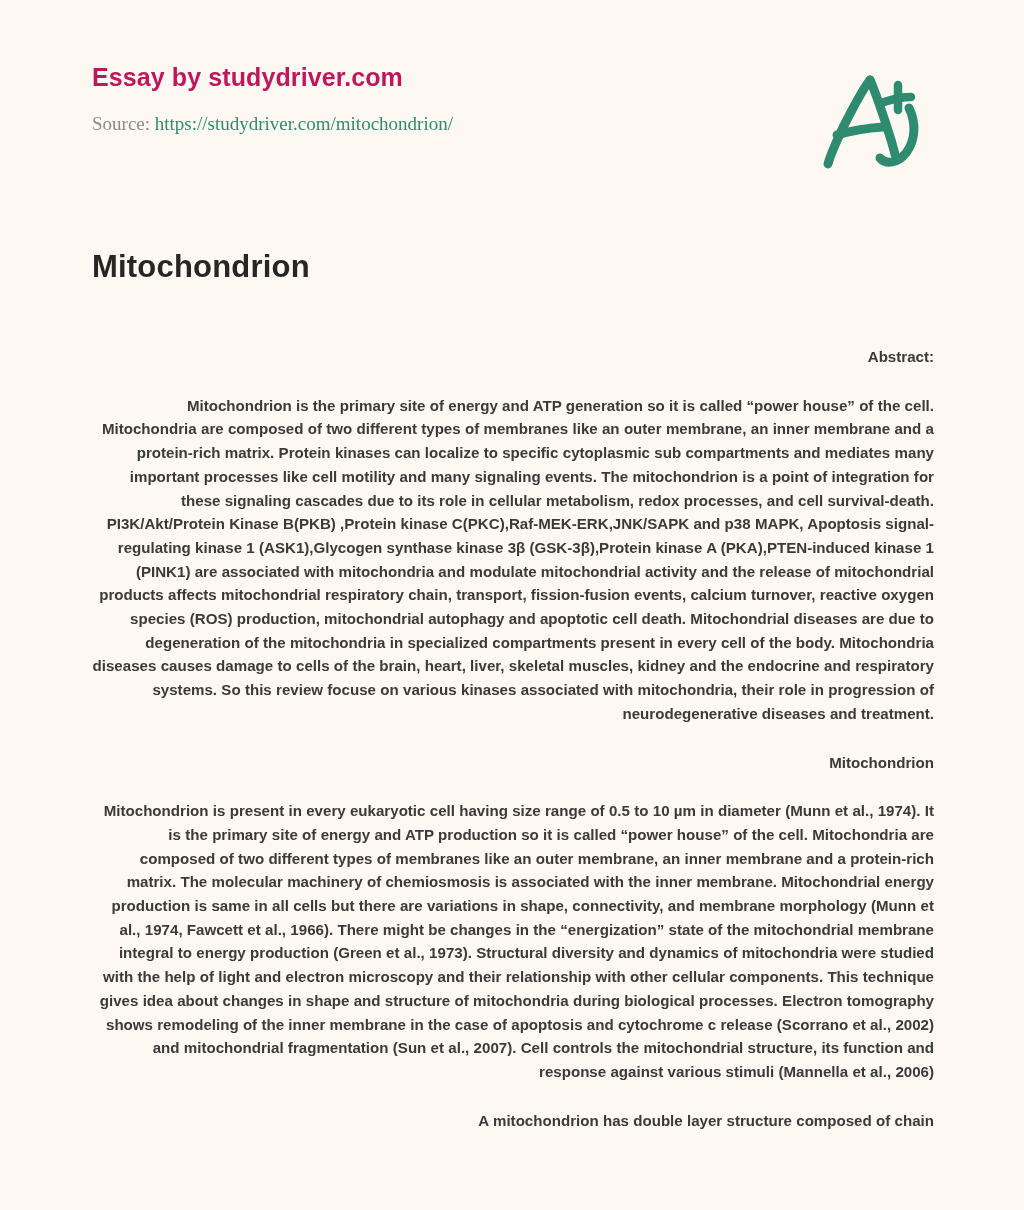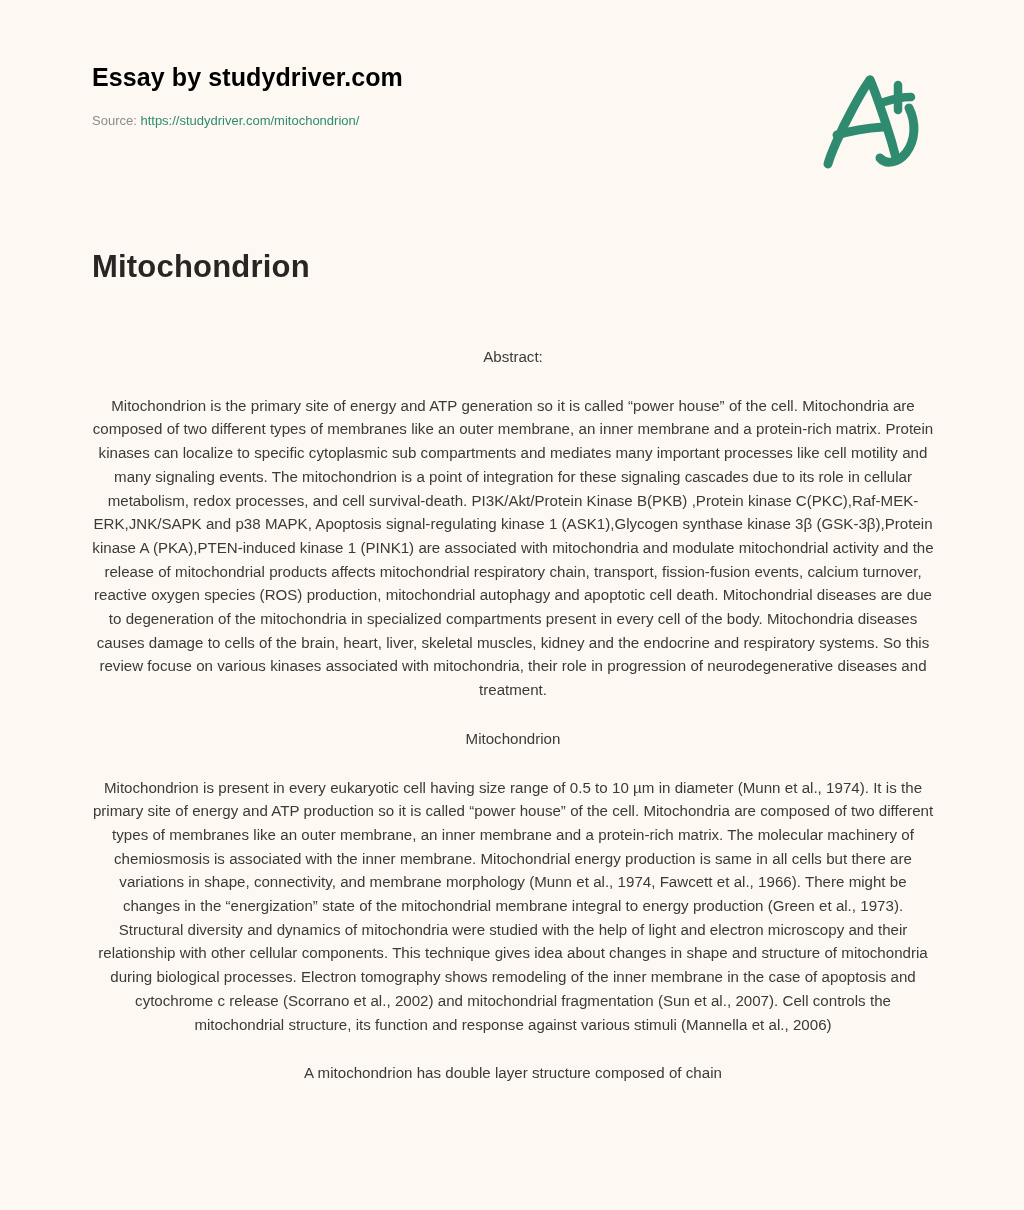--- a/index.html
+++ b/index.html
@@ -39,33 +39,34 @@
   }
 
   .header-left {
     display: block;
     padding-top: 0;
   }
 
   .byline {
     font-size: 25px;
     font-weight: bold;
-    color: #000000;
+    color: #be185d;
     letter-spacing: 0.1px;
     line-height: 1.2;
     margin: 0;
     white-space: nowrap;
   }
 
   .source-line {
     margin-top: 21px;
-    font-size: 13px;
+    font-size: 19px;
     line-height: 1.2;
     color: #8d8b88;
     white-space: nowrap;
+    font-family: Liberation Serif, serif;
   }
 
   .source-label {
     color: #8d8b88;
   }
 
   .source-url {
     color: #2f8b70;
     text-decoration: none;
   }
@@ -98,22 +99,23 @@
     left: 92px;
     top: 345px;
     width: 842px;
   }
 
   .para {
     margin: 0 0 25px 0;
     font-size: 15.1px;
     line-height: 23.7px;
     color: #3b3a38;
-    text-align: center;
+    text-align: right;
     word-spacing: 0.1px;
+    font-weight: bold;
   }
 
   .para:last-child {
     margin-bottom: 0;
   }
 
   .para.heading {
     margin-bottom: 25px;
   }
 </style>

